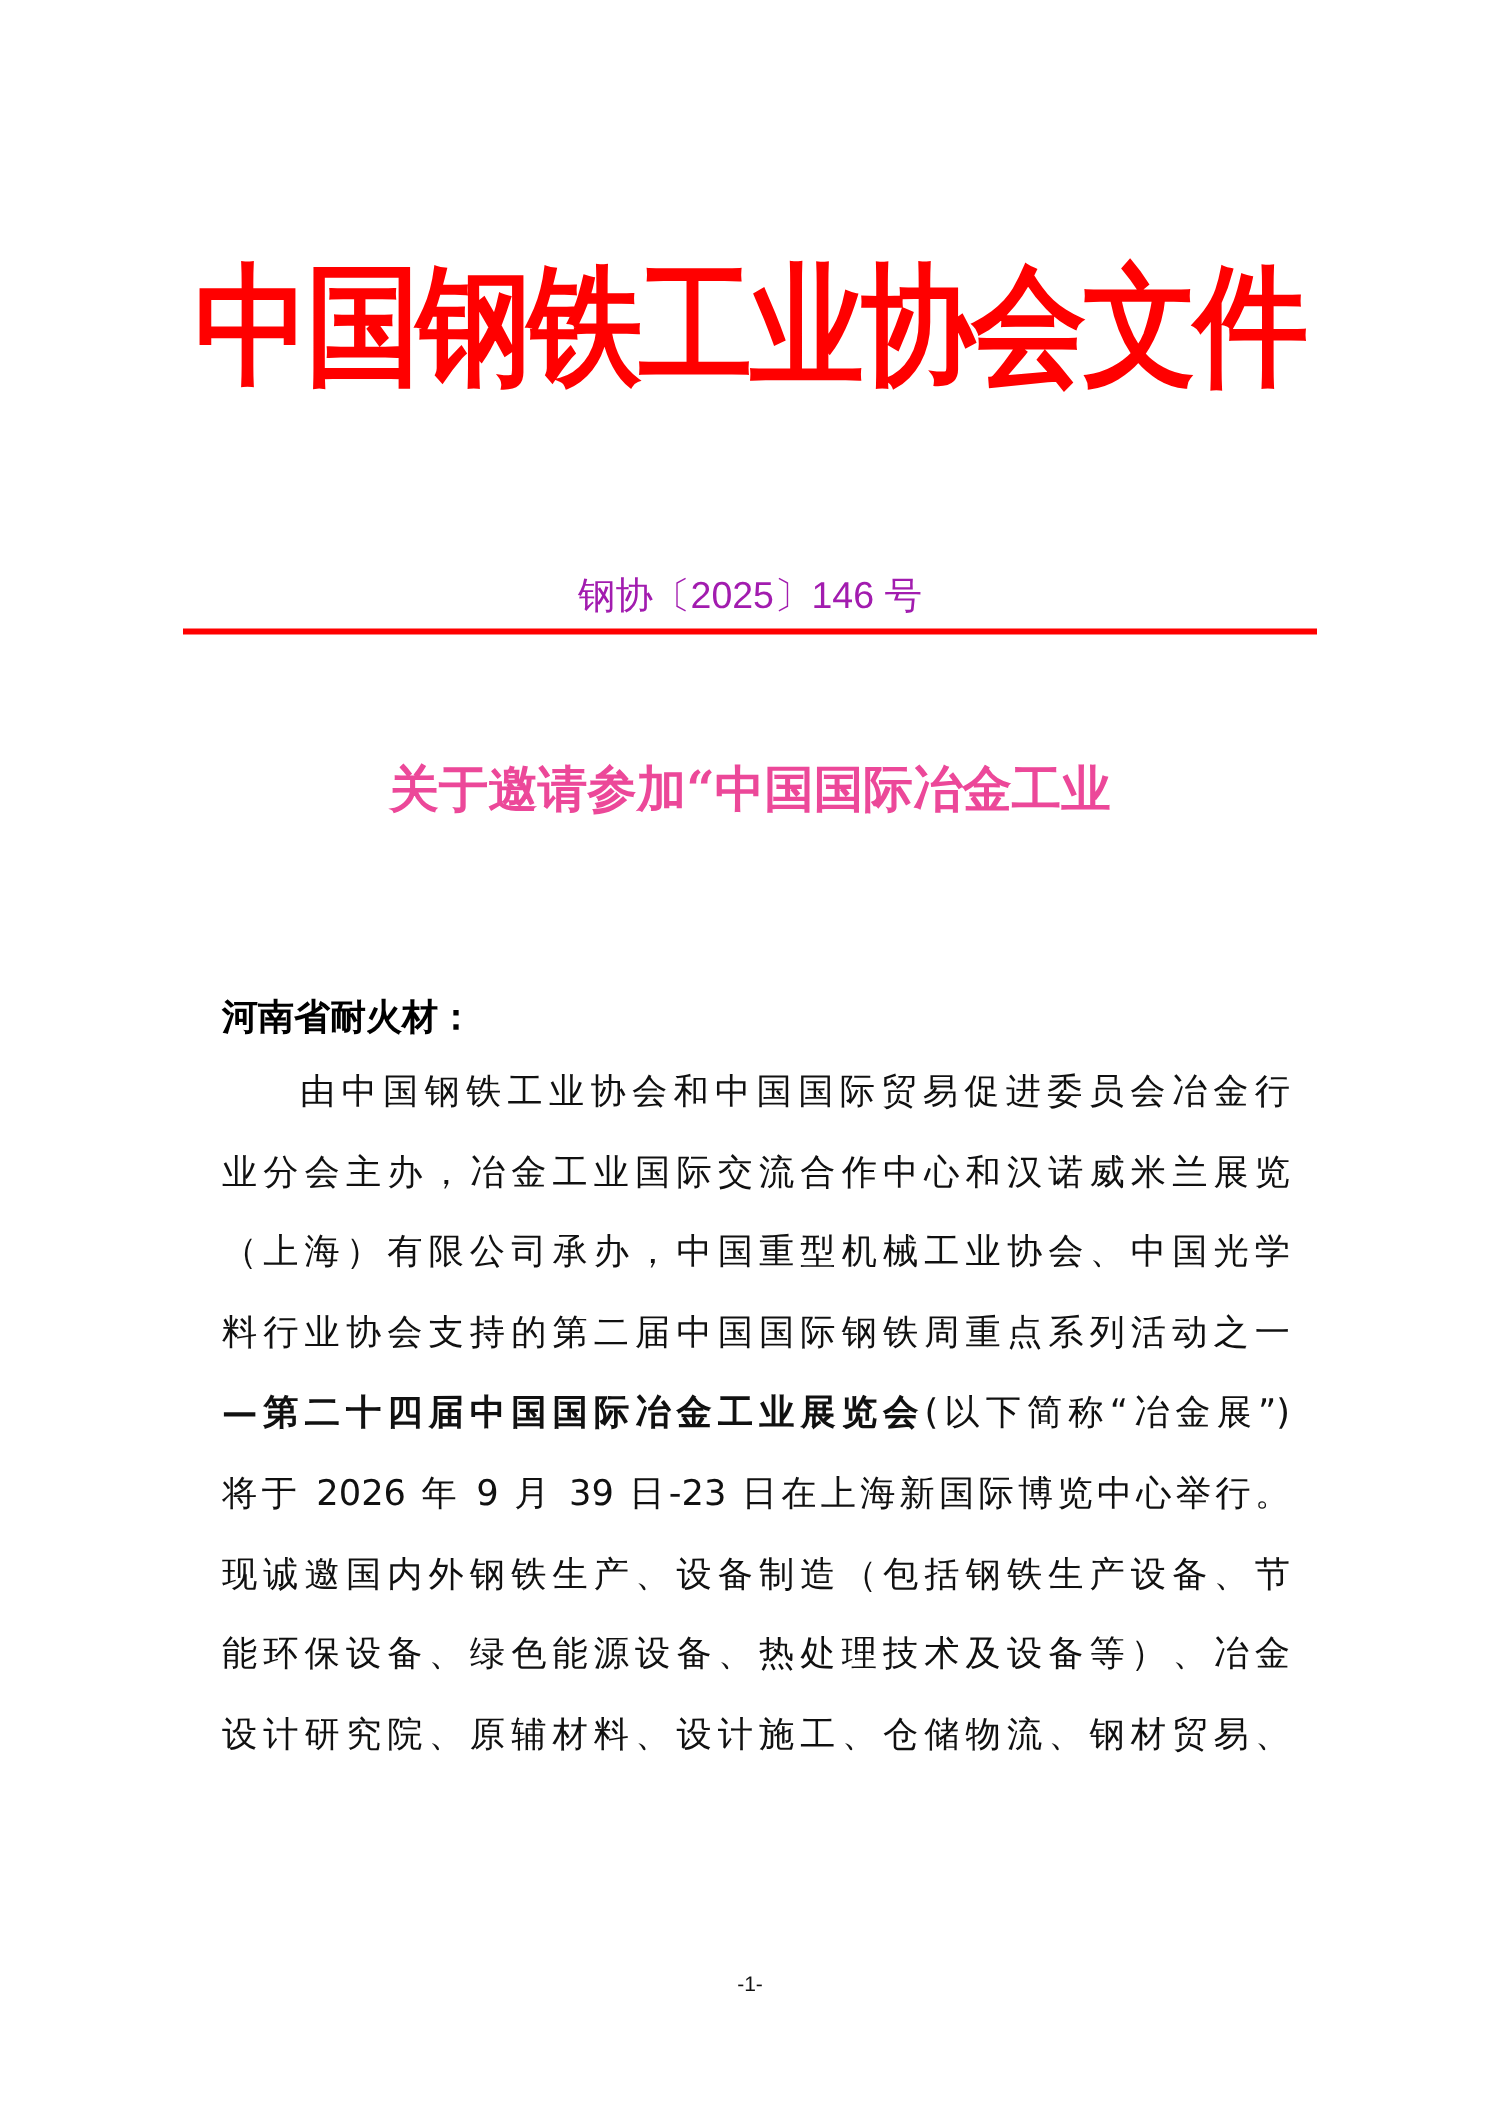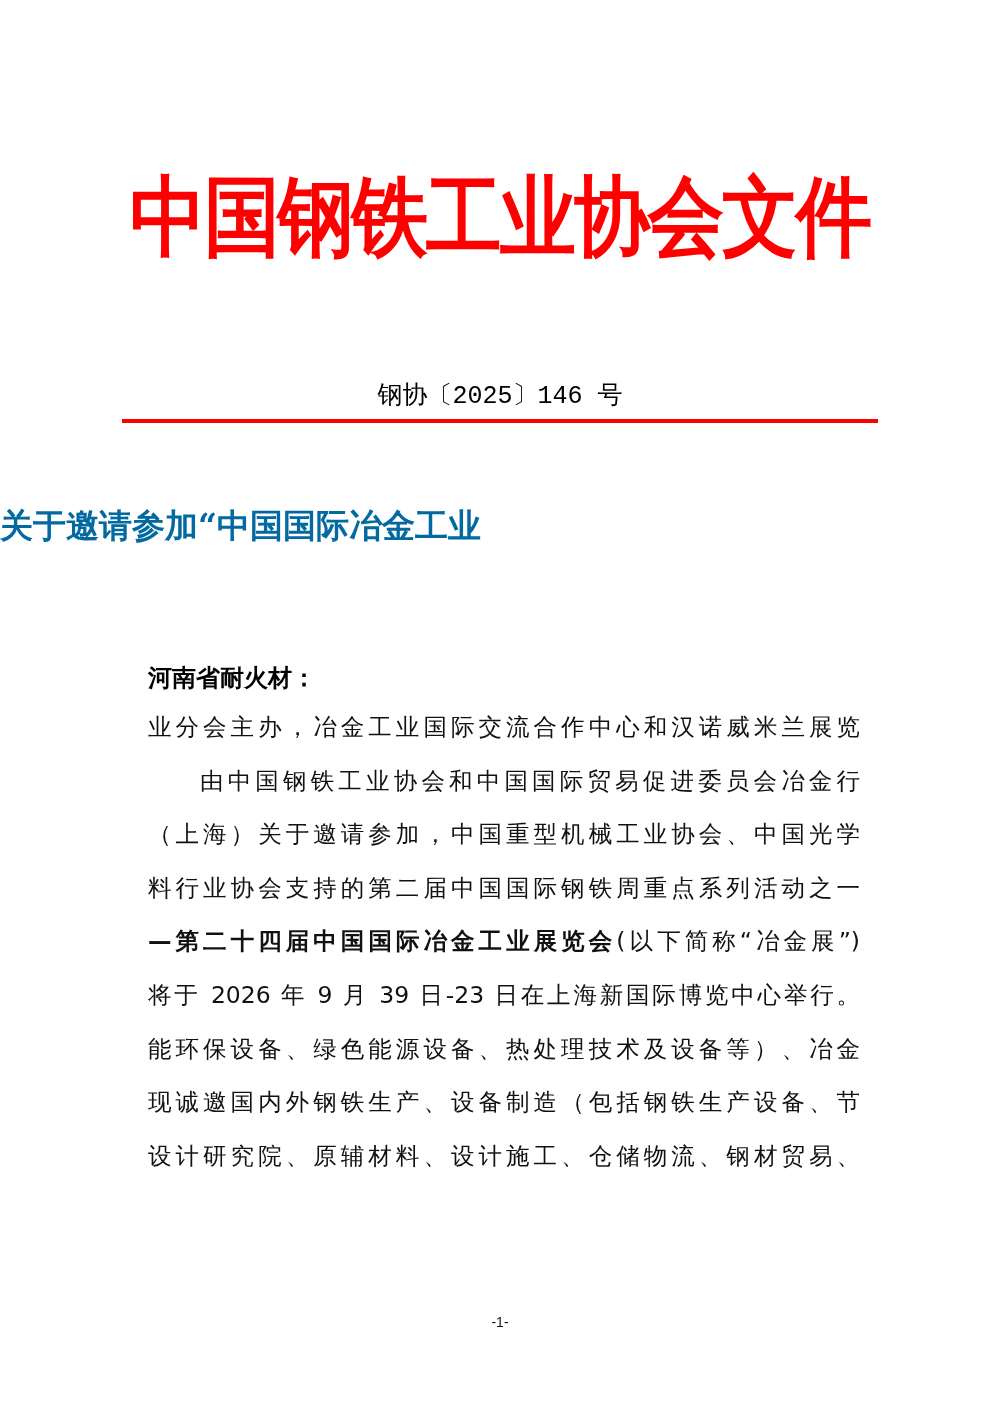--- a/index.html
+++ b/index.html
@@ -33,43 +33,43 @@
       line-height: 100px;
       letter-spacing: -2px;
       transform: scaleY(1.15);
       transform-origin: center top;
     }
     .docnum {
       position: absolute;
       left: 0; width: 1000px;
       top: 380px;
       text-align: center;
-      font-family: Liberation Mono, monospace;
+      font-family: Liberation Sans, sans-serif;
       font-size: 25px;
       line-height: 34px;
-      color: #000000;
+      color: #a21caf;
     }
     .red-rule {
       position: absolute;
       left: 122px;
       width: 756px;
       top: 419px;
       height: 4px;
       background: #ff0000;
     }
     .title {
       position: absolute;
       left: 0; width: 1000px;
       top: 497px;
-      text-align: left;
+      text-align: center;
       font-family: "DejaVu Serif", "Liberation Serif", serif;
       font-weight: bold;
       font-size: 33px;
       line-height: 57px;
-      color: #0369a1;
+      color: #ec4899;
     }
     .title .line { display: block; }
     .salutation {
       position: absolute;
       left: 148px;
       top: 660px;
       font-family: "DejaVu Sans", "Liberation Sans", sans-serif;
       font-weight: bold;
       font-size: 24px;
       line-height: 36px;
@@ -116,26 +116,26 @@
 
   <div class="red-rule"></div>
 
   <div class="title">
     <span class="line">关于邀请参加“中国国际冶金工业</span>
   </div>
 
   <div class="salutation">河南省耐火材：</div>
 
   <div class="body-text">
+    <span class="bline indent">由中国钢铁工业协会和中国国际贸易促进委员会冶金行</span>
     <span class="bline">业分会主办，冶金工业国际交流合作中心和汉诺威米兰展览</span>
-    <span class="bline indent">由中国钢铁工业协会和中国国际贸易促进委员会冶金行</span>
-    <span class="bline">（上海）关于邀请参加，中国重型机械工业协会、中国光学</span>
+    <span class="bline">（上海）有限公司承办，中国重型机械工业协会、中国光学</span>
     <span class="bline">料行业协会支持的第二届中国国际钢铁周重点系列活动之一</span>
     <span class="bline"><span class="bold-seg">—第二十四届中国国际冶金工业展览会</span><span>(以下简称“冶金展”)</span></span>
     <span class="bline">将于 2026 年 9 月 39 日-23 日在上海新国际博览中心举行。</span>
+    <span class="bline">现诚邀国内外钢铁生产、设备制造（包括钢铁生产设备、节</span>
     <span class="bline">能环保设备、绿色能源设备、热处理技术及设备等）、冶金</span>
-    <span class="bline">现诚邀国内外钢铁生产、设备制造（包括钢铁生产设备、节</span>
     <span class="bline">设计研究院、原辅材料、设计施工、仓储物流、钢材贸易、</span>
   </div>
 
   <div class="page-number">-1-</div>
 
 </div>
 
 </body></html>

